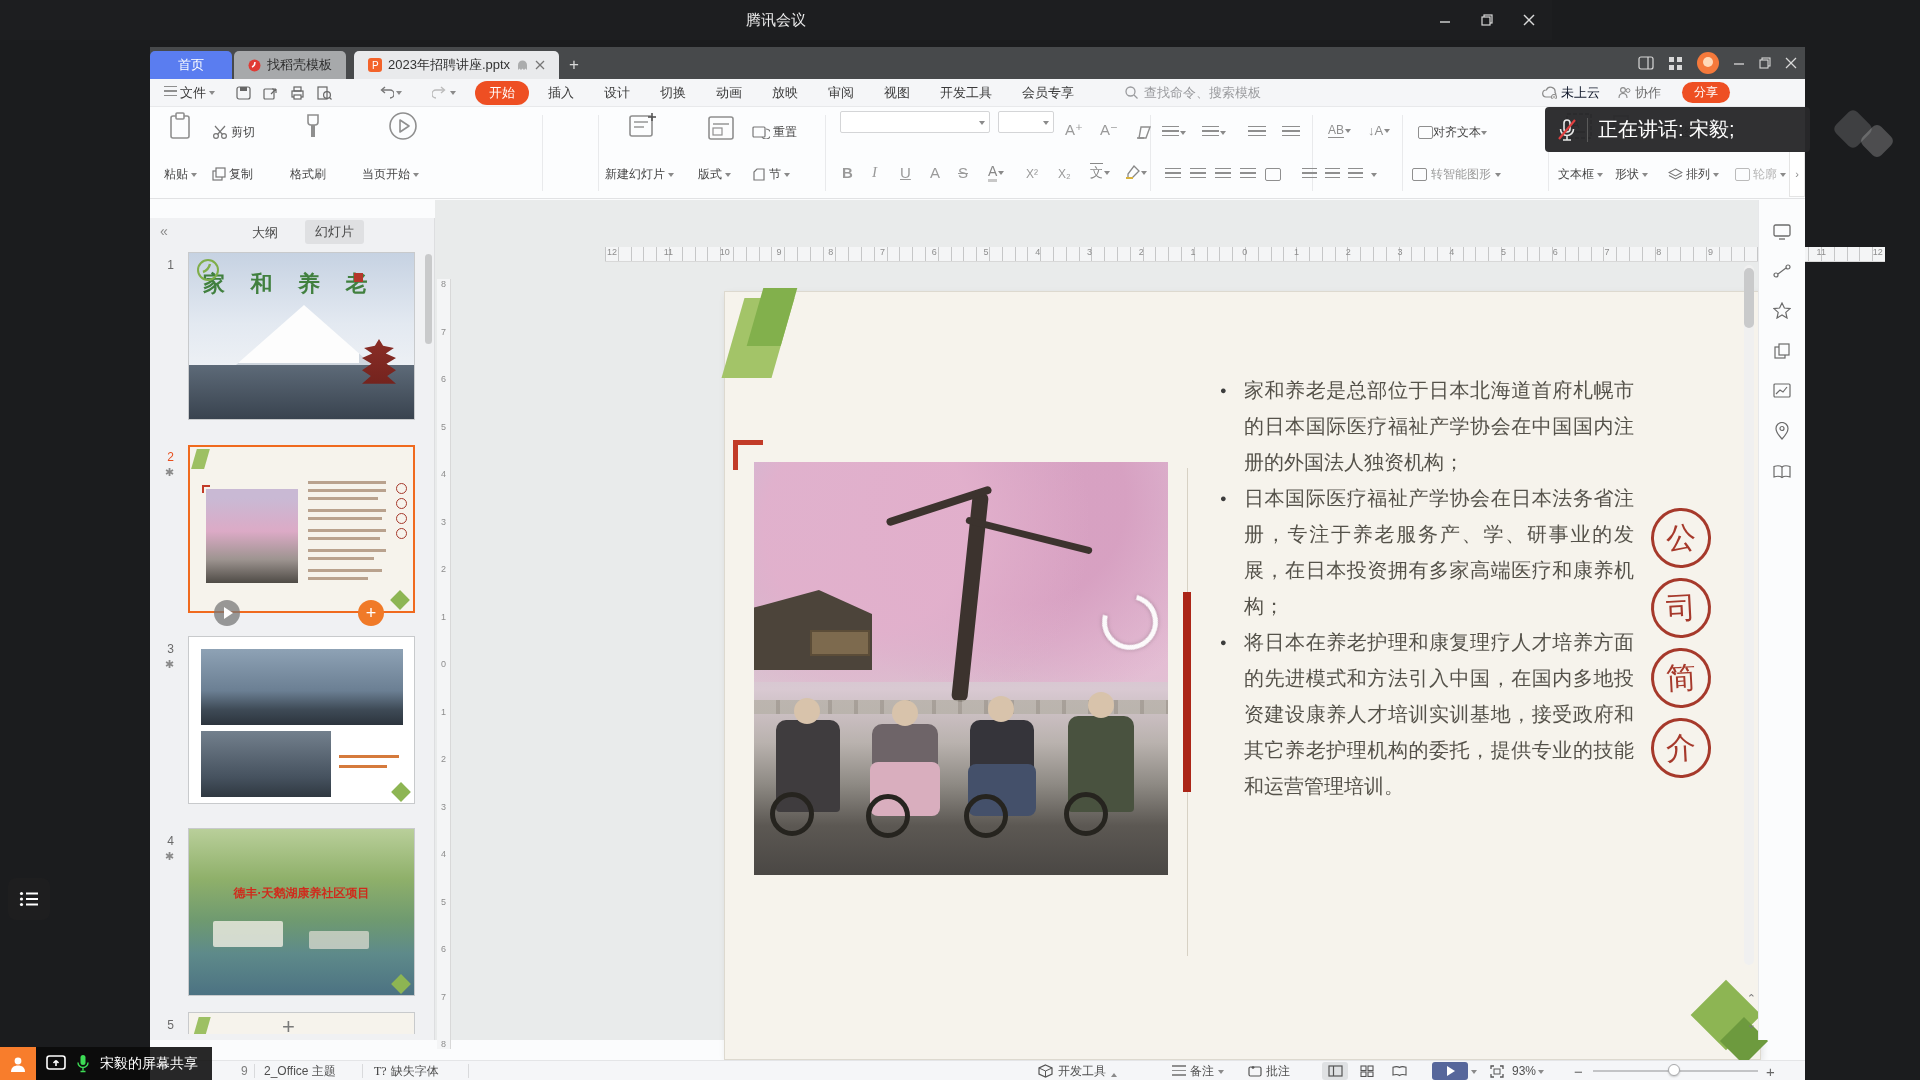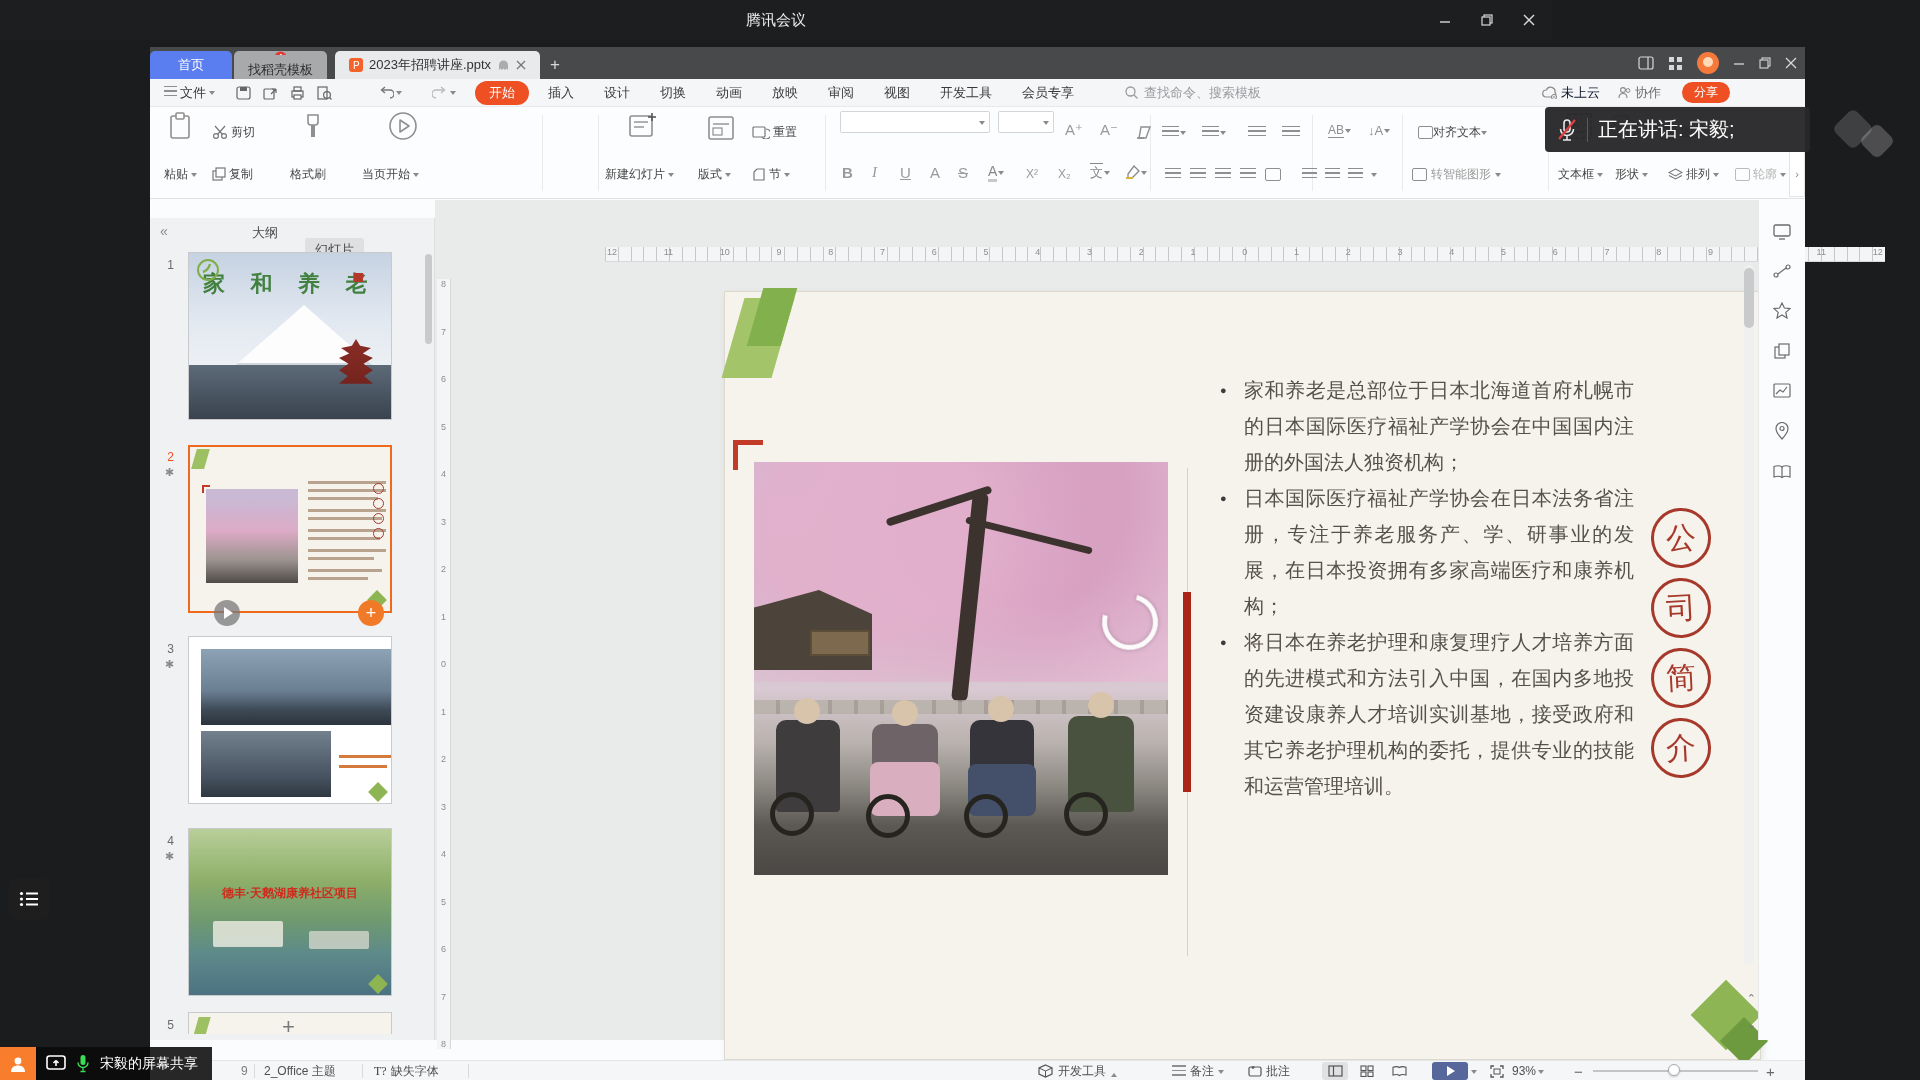--- a/index.html
+++ b/index.html
@@ -29,21 +29,21 @@
                border-radius:8px; display:flex; align-items:center; justify-content:center; z-index:70; }
 
   
   .wps { position:absolute; left:150px; top:47px; width:1655px; height:1033px; background:#fbfcfd; }
 
   
   .tabbar { position:absolute; left:0; top:0; width:1655px; height:32px; background:#47494b; display:flex; align-items:flex-end; }
   .tab { height:28px; display:flex; align-items:center; gap:6px; padding:0 14px; font-size:13px;
          border-radius:5px 5px 0 0; white-space:nowrap; }
   .tab-home { background:#5a7df0; color:#fff; width:82px; justify-content:center; }
-  .tab-docer { background:#a7a9ab; color:#2c2c2c; margin-left:2px;flex-direction:column; }
+  .tab-docer { background:#a7a9ab; color:#2c2c2c; margin-left:2px; }
   .tab-doc  { background:#e9eaec; color:#333; margin-left:8px; }
   .tbar-right { position:absolute; right:8px; top:0; height:32px; display:flex; align-items:center; gap:14px; color:#d8d8d8; }
   .avatar { width:22px; height:22px; border-radius:50%; background:#f5793b; position:relative; }
   .avatar::after { content:""; position:absolute; left:6px; top:5px; width:10px; height:10px; border-radius:50%; background:#ffd9b8; }
 
   
   .menubar { position:absolute; left:0; top:32px; width:1655px; height:28px; background:#f5f6f8;
              border-bottom:1px solid #e8e9eb; font-size:13px; color:#3b3b3b; }
   .mi { position:absolute; top:0; height:27px; display:flex; align-items:center; gap:3px; white-space:nowrap; }
   .pill-start { background:#ee4f23; color:#fff; border-radius:14px; padding:3px 14px; font-size:13px; }
@@ -63,21 +63,21 @@
   .vdiv { position:absolute; top:8px; width:1px; height:76px; background:#e9eaec; }
   .expander { position:absolute; right:0; top:44px; width:16px; height:46px; background:#fff; border:1px solid #e4e4e4;
               display:flex; align-items:center; justify-content:center; color:#8a8a8a; font-size:11px; }
 
   
   .panel { position:absolute; left:0; top:171px; width:285px; height:822px; background:#f0f1f3; border-right:1px solid #dddee0; }
   .ptabs { position:absolute; left:0; top:0; width:285px; height:30px; font-size:13px; color:#4a4a4a; }
   .ptab-active { background:#dfe0e2; border-radius:3px; padding:3px 10px; }
   .tnum { position:absolute; font-size:12px; color:#6a6a6a; width:20px; text-align:right; }
   .tstar { position:absolute; font-size:11px; color:#8a8a8a; width:20px; text-align:right; }
-  .thumb { position:absolute; left:38px; width:204px; background:#fff; border:1px solid #c8cacc; overflow:hidden; }
+  .thumb { position:absolute; left:38px; width:227px; background:#fff; border:1px solid #c8cacc; overflow:hidden; }
   .gdiamond { position:absolute; transform:rotate(45deg); background:#8db553; }
   .canvas { position:absolute; left:285px; top:153px; width:1323px; height:840px; background:#e9ebeb; }
   .hruler { position:absolute; left:170px; top:47px; width:1280px; height:15px; font-size:9px; color:#8d8d8d;
             display:flex; justify-content:space-between; align-items:flex-start; padding:0 2px;
             background:linear-gradient(#f4f5f6,#f4f5f6) , repeating-linear-gradient(90deg,#cfcfcf 0 1px,transparent 1px 12.8px);
             background-blend-mode:multiply; border-bottom:1px solid #d8d8d8; }
   .vruler { position:absolute; left:2px; top:79px; width:14px; height:770px; font-size:9px; color:#8d8d8d;
             display:flex; flex-direction:column; justify-content:space-between; align-items:center;
             border-right:1px solid #d8d8d8; background:#f4f5f6; }
   .vscroll { position:absolute; right:4px; top:65px; width:10px; height:700px; background:#f0f0f0; border-radius:5px; }
@@ -536,21 +536,21 @@
             <span class="car"></span>
           </div>
       </div>
       <div class="expander">›</div>
     </div>
 
     <div class="panel">
       <div class="ptabs">
         <span class="abs" style="left:10px;top:5px;color:#8a8a8a;font-size:14px">«</span>
         <span class="abs" style="left:102px;top:6px">大纲</span>
-        <span class="ptab-active abs" style="left:155px;top:20px">幻灯片</span>
+        <span class="ptab-active abs" style="left:155px;top:2px">幻灯片</span>
       </div>
       <div class="abs vthumb" style="right:2px;top:36px;height:90px;width:7px"></div>
 
       <span class="tnum" style="left:4px;top:40px">1</span>
       <div class="thumb" style="top:34px;height:168px">
         <div class="abs" style="left:0;top:0;right:0;height:118px;background:linear-gradient(#c6d2e2,#e3e9f1 60%,#eef1f5)"></div>
         <div class="abs" style="left:40px;top:52px;width:150px;height:66px;background:#fdfdfd;clip-path:polygon(50% 0,100% 100%,0 100%);box-shadow:inset -20px -8px 0 #cfd6de"></div>
         <div class="abs" style="left:0;top:112px;right:0;height:54px;background:linear-gradient(#5d6a78,#39434f)"></div>
         <div class="abs" style="right:18px;top:86px;width:34px;height:56px;background:linear-gradient(#8a2d26,#6e211c);clip-path:polygon(50% 0,62% 12%,94% 16%,70% 26%,100% 34%,72% 44%,100% 56%,74% 66%,100% 80%,0 80%,26% 66%,0 56%,28% 44%,0 34%,30% 26%,6% 16%,38% 12%)"></div>
         <div class="t1-title">家 和 养 老</div>

